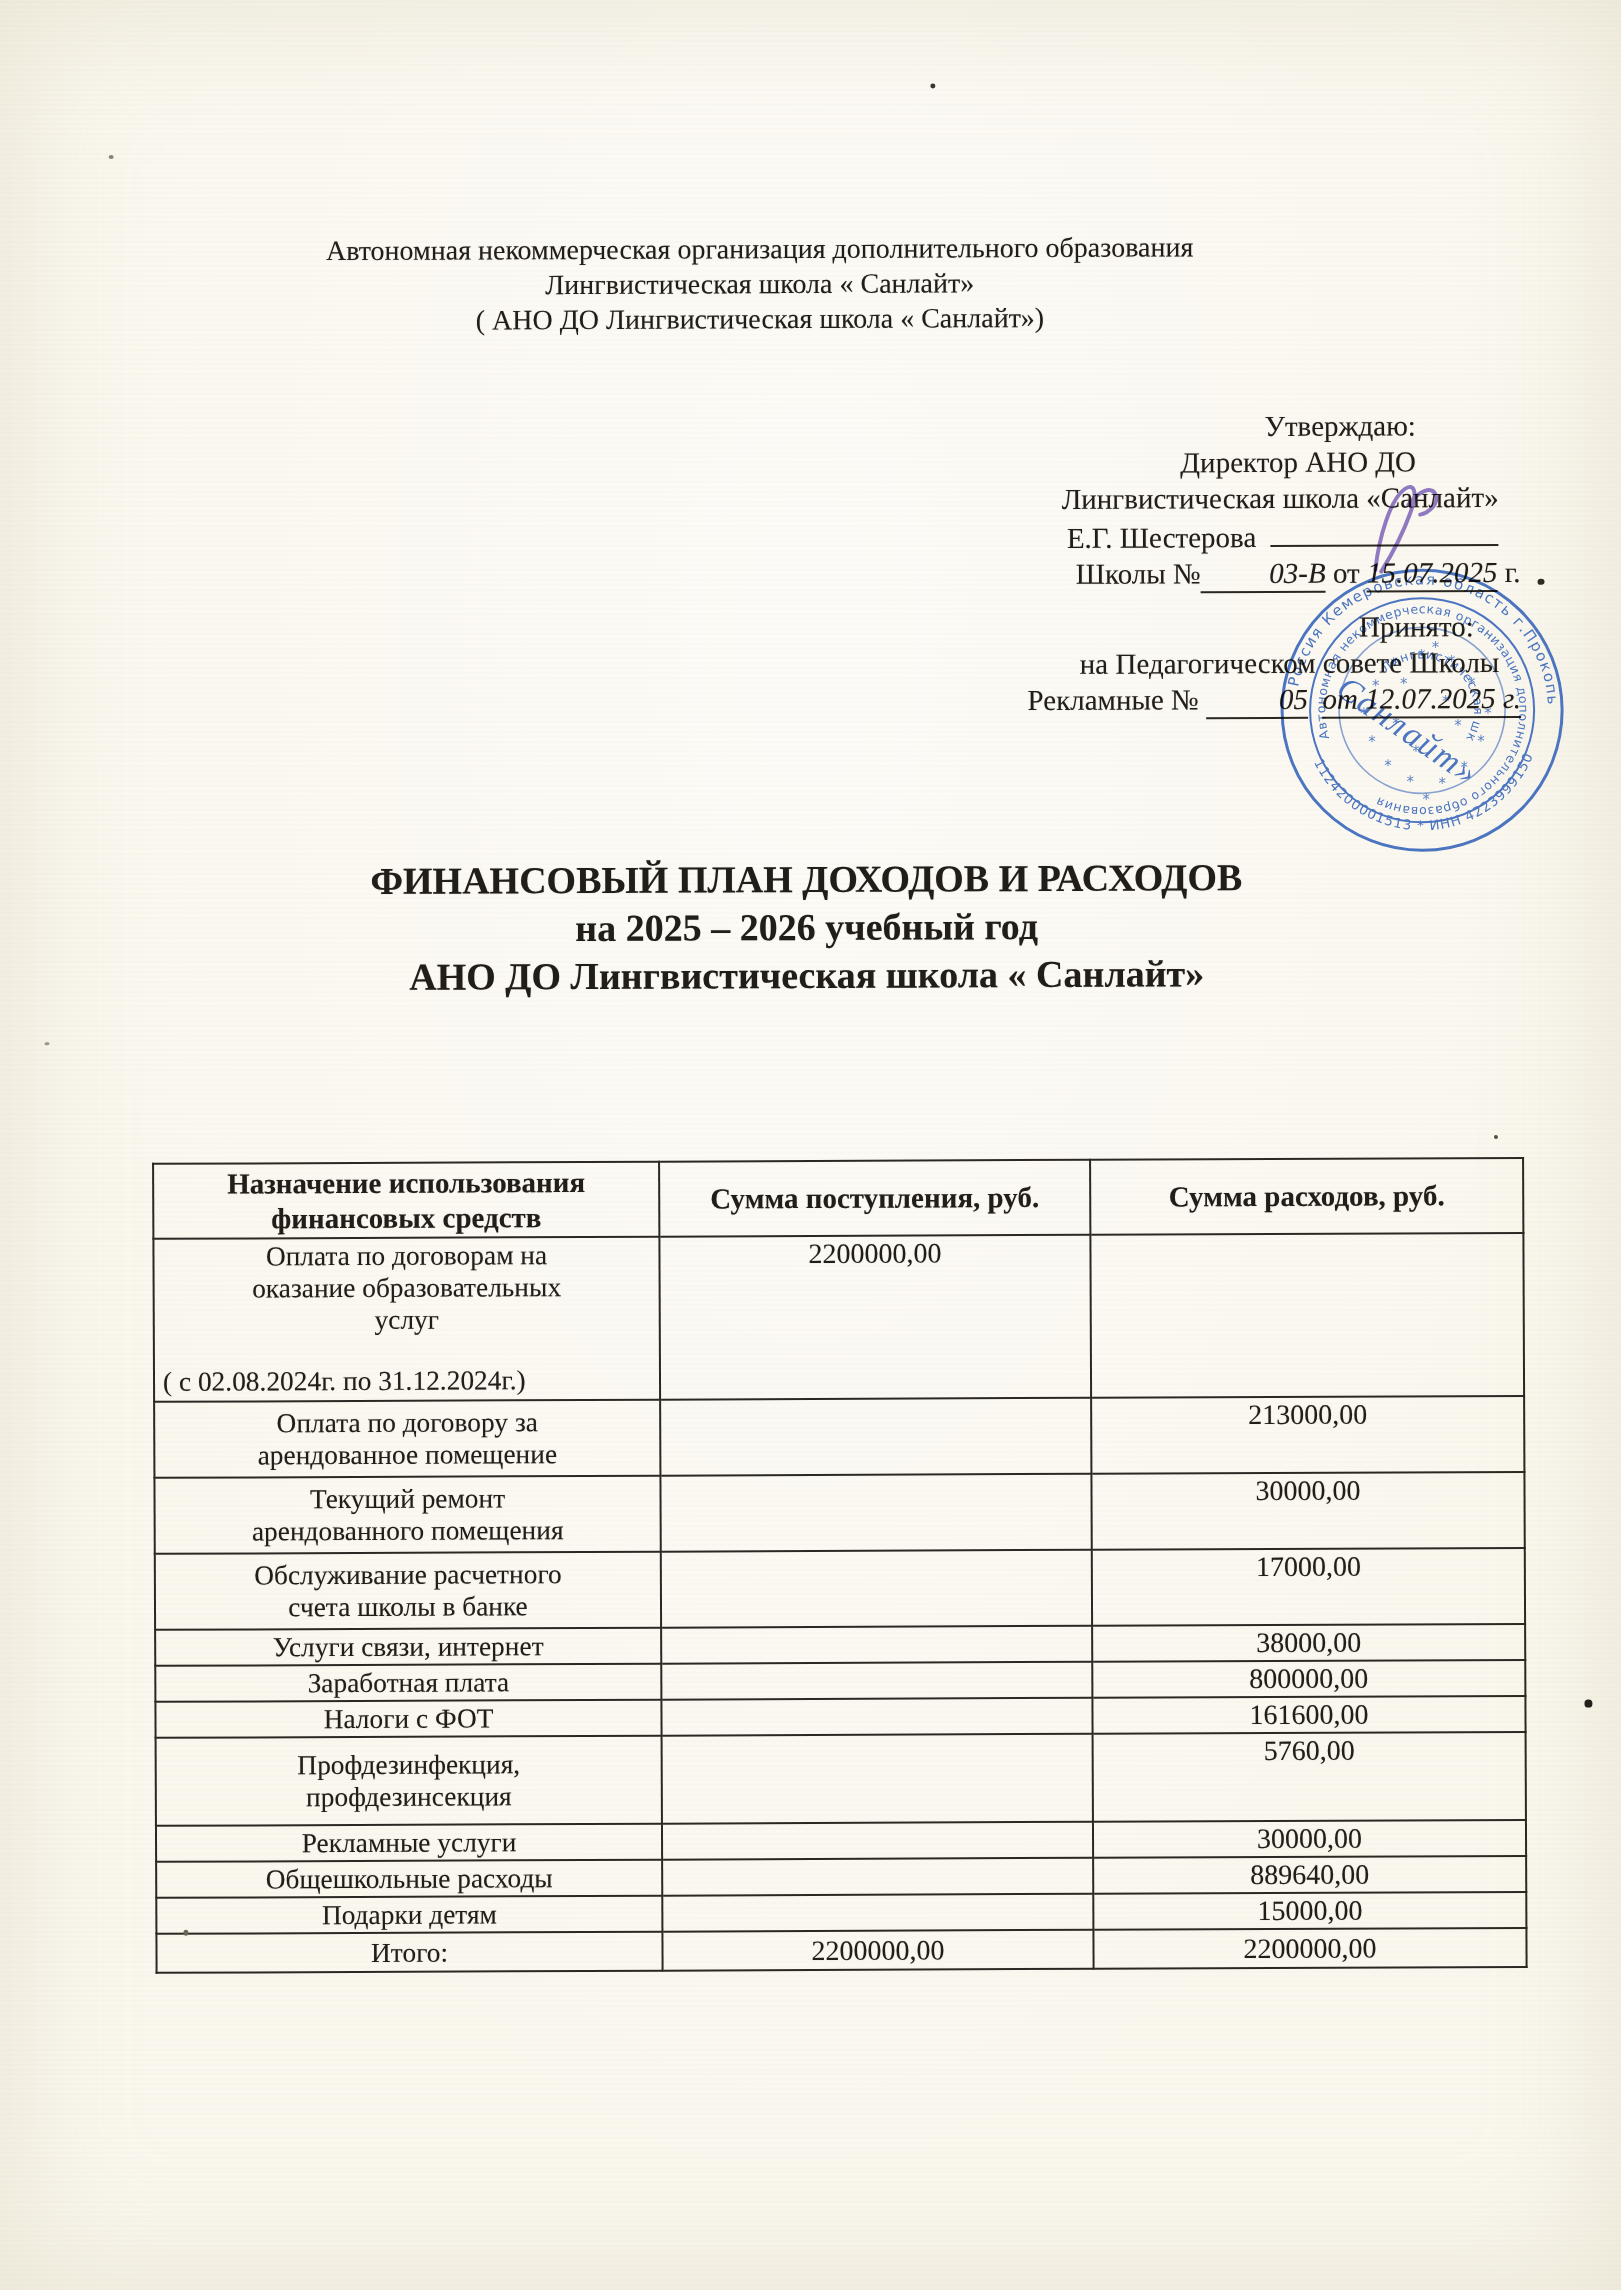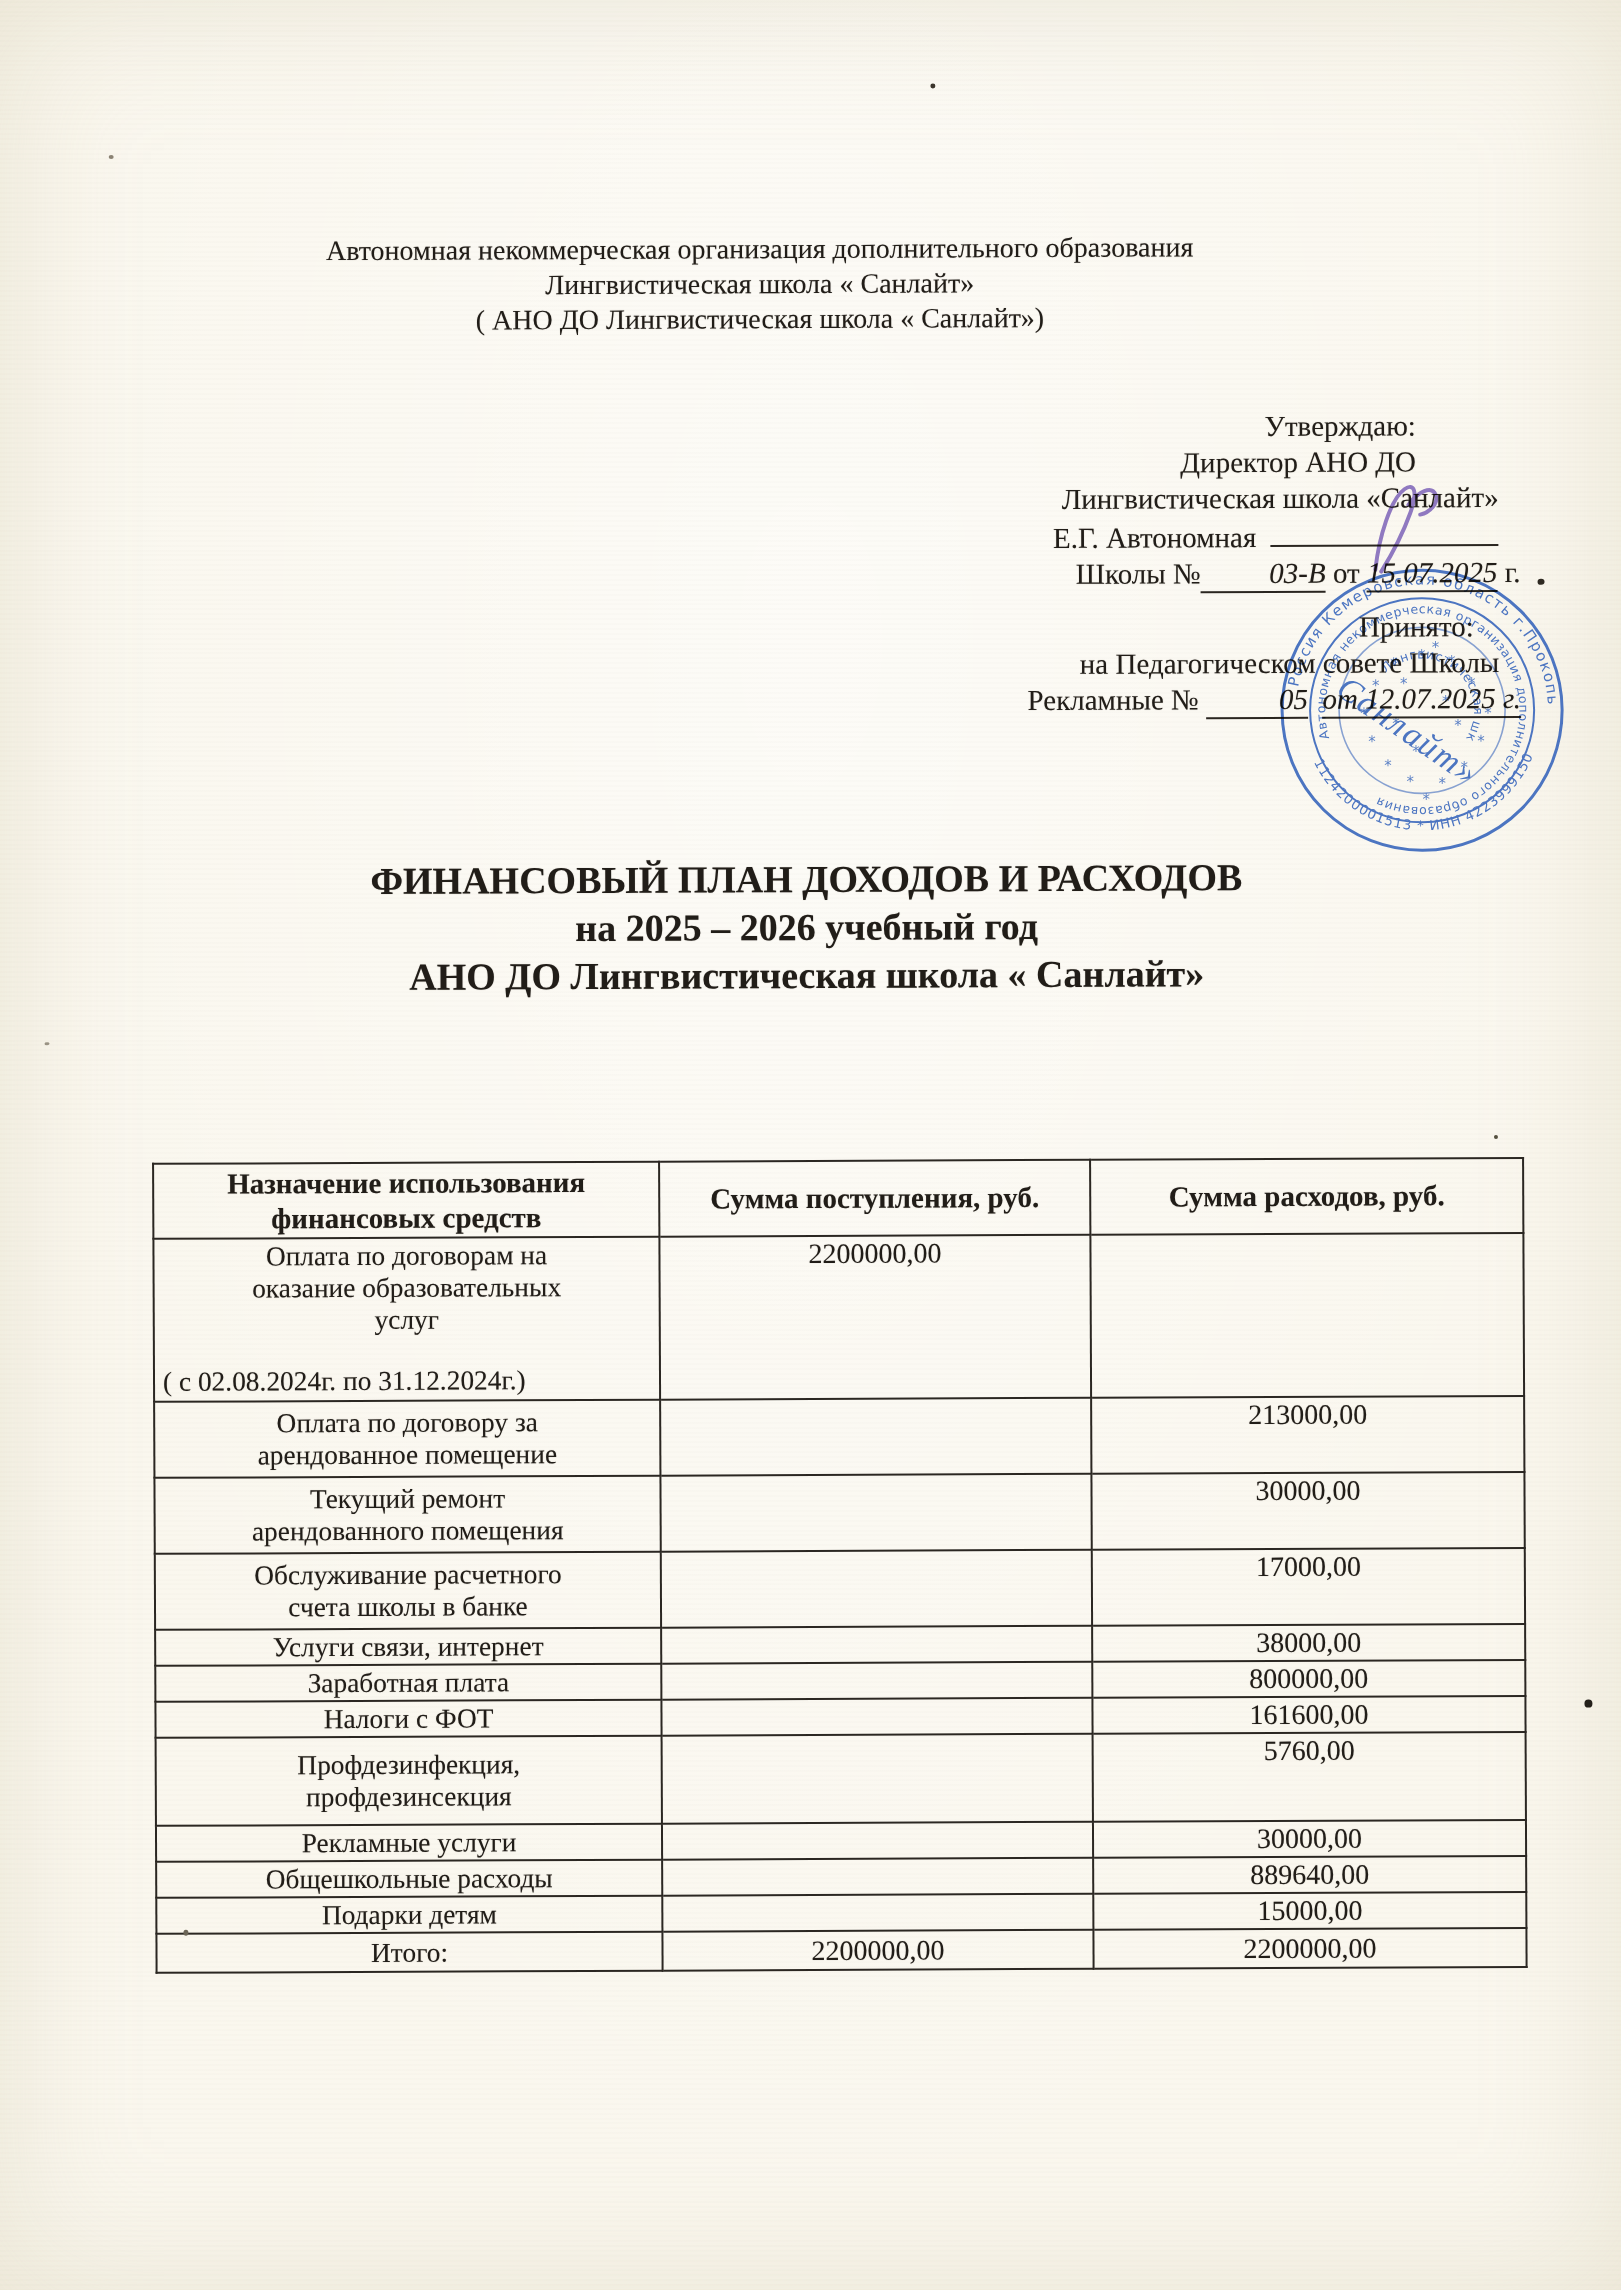--- a/index.html
+++ b/index.html
@@ -74,21 +74,21 @@
     <div class="org-header txt">
       <span class="ln" style="display:block">Автономная некоммерческая организация дополнительного образования</span>
       <span class="ln" style="display:block">Лингвистическая школа « Санлайт»</span>
       <span class="ln" style="display:block">( АНО ДО Лингвистическая школа « Санлайт»)</span>
     </div>
 
     <div class="approval txt">
       <span class="ln mr-lg">Утверждаю:</span>
       <span class="ln mr-lg">Директор АНО ДО</span>
       <span class="ln mr-sm">Лингвистическая школа «Санлайт»</span>
-      <span class="ln mr-sm"><span>Е.Г. Автономная</span>&nbsp;&nbsp;<span class="u u-blank"></span></span>
+      <span class="ln mr-sm"><span>Е.Г. Шестерова</span>&nbsp;&nbsp;<span class="u u-blank"></span></span>
       <span class="ln"><span>Школы №</span><span class="u u-order">03-В</span>&nbsp;<span>от</span>&nbsp;<span class="u">15.07.2025</span>&nbsp;<span>г.</span></span>
       <span class="ln mr-md gap-top">Принято:</span>
       <span class="ln mr-sm">на Педагогическом совете Школы</span>
       <span class="ln"><span>Рекламные  №</span>&nbsp;<span class="u u-num">05</span>&nbsp;&nbsp;<span class="u">от 12.07.2025 г.</span></span>
     </div>
 
     <svg class="signature" viewBox="0 0 150 110">
       <g fill="none" stroke="#7d63b8" stroke-width="4" stroke-linecap="round" opacity="0.85">
         <path d="M58,96 C62,62 74,24 88,14 C98,7 102,16 94,38 C86,60 74,82 64,98"></path>
         <path d="M92,30 C102,16 116,10 120,20 C123,28 114,38 104,40"></path>

